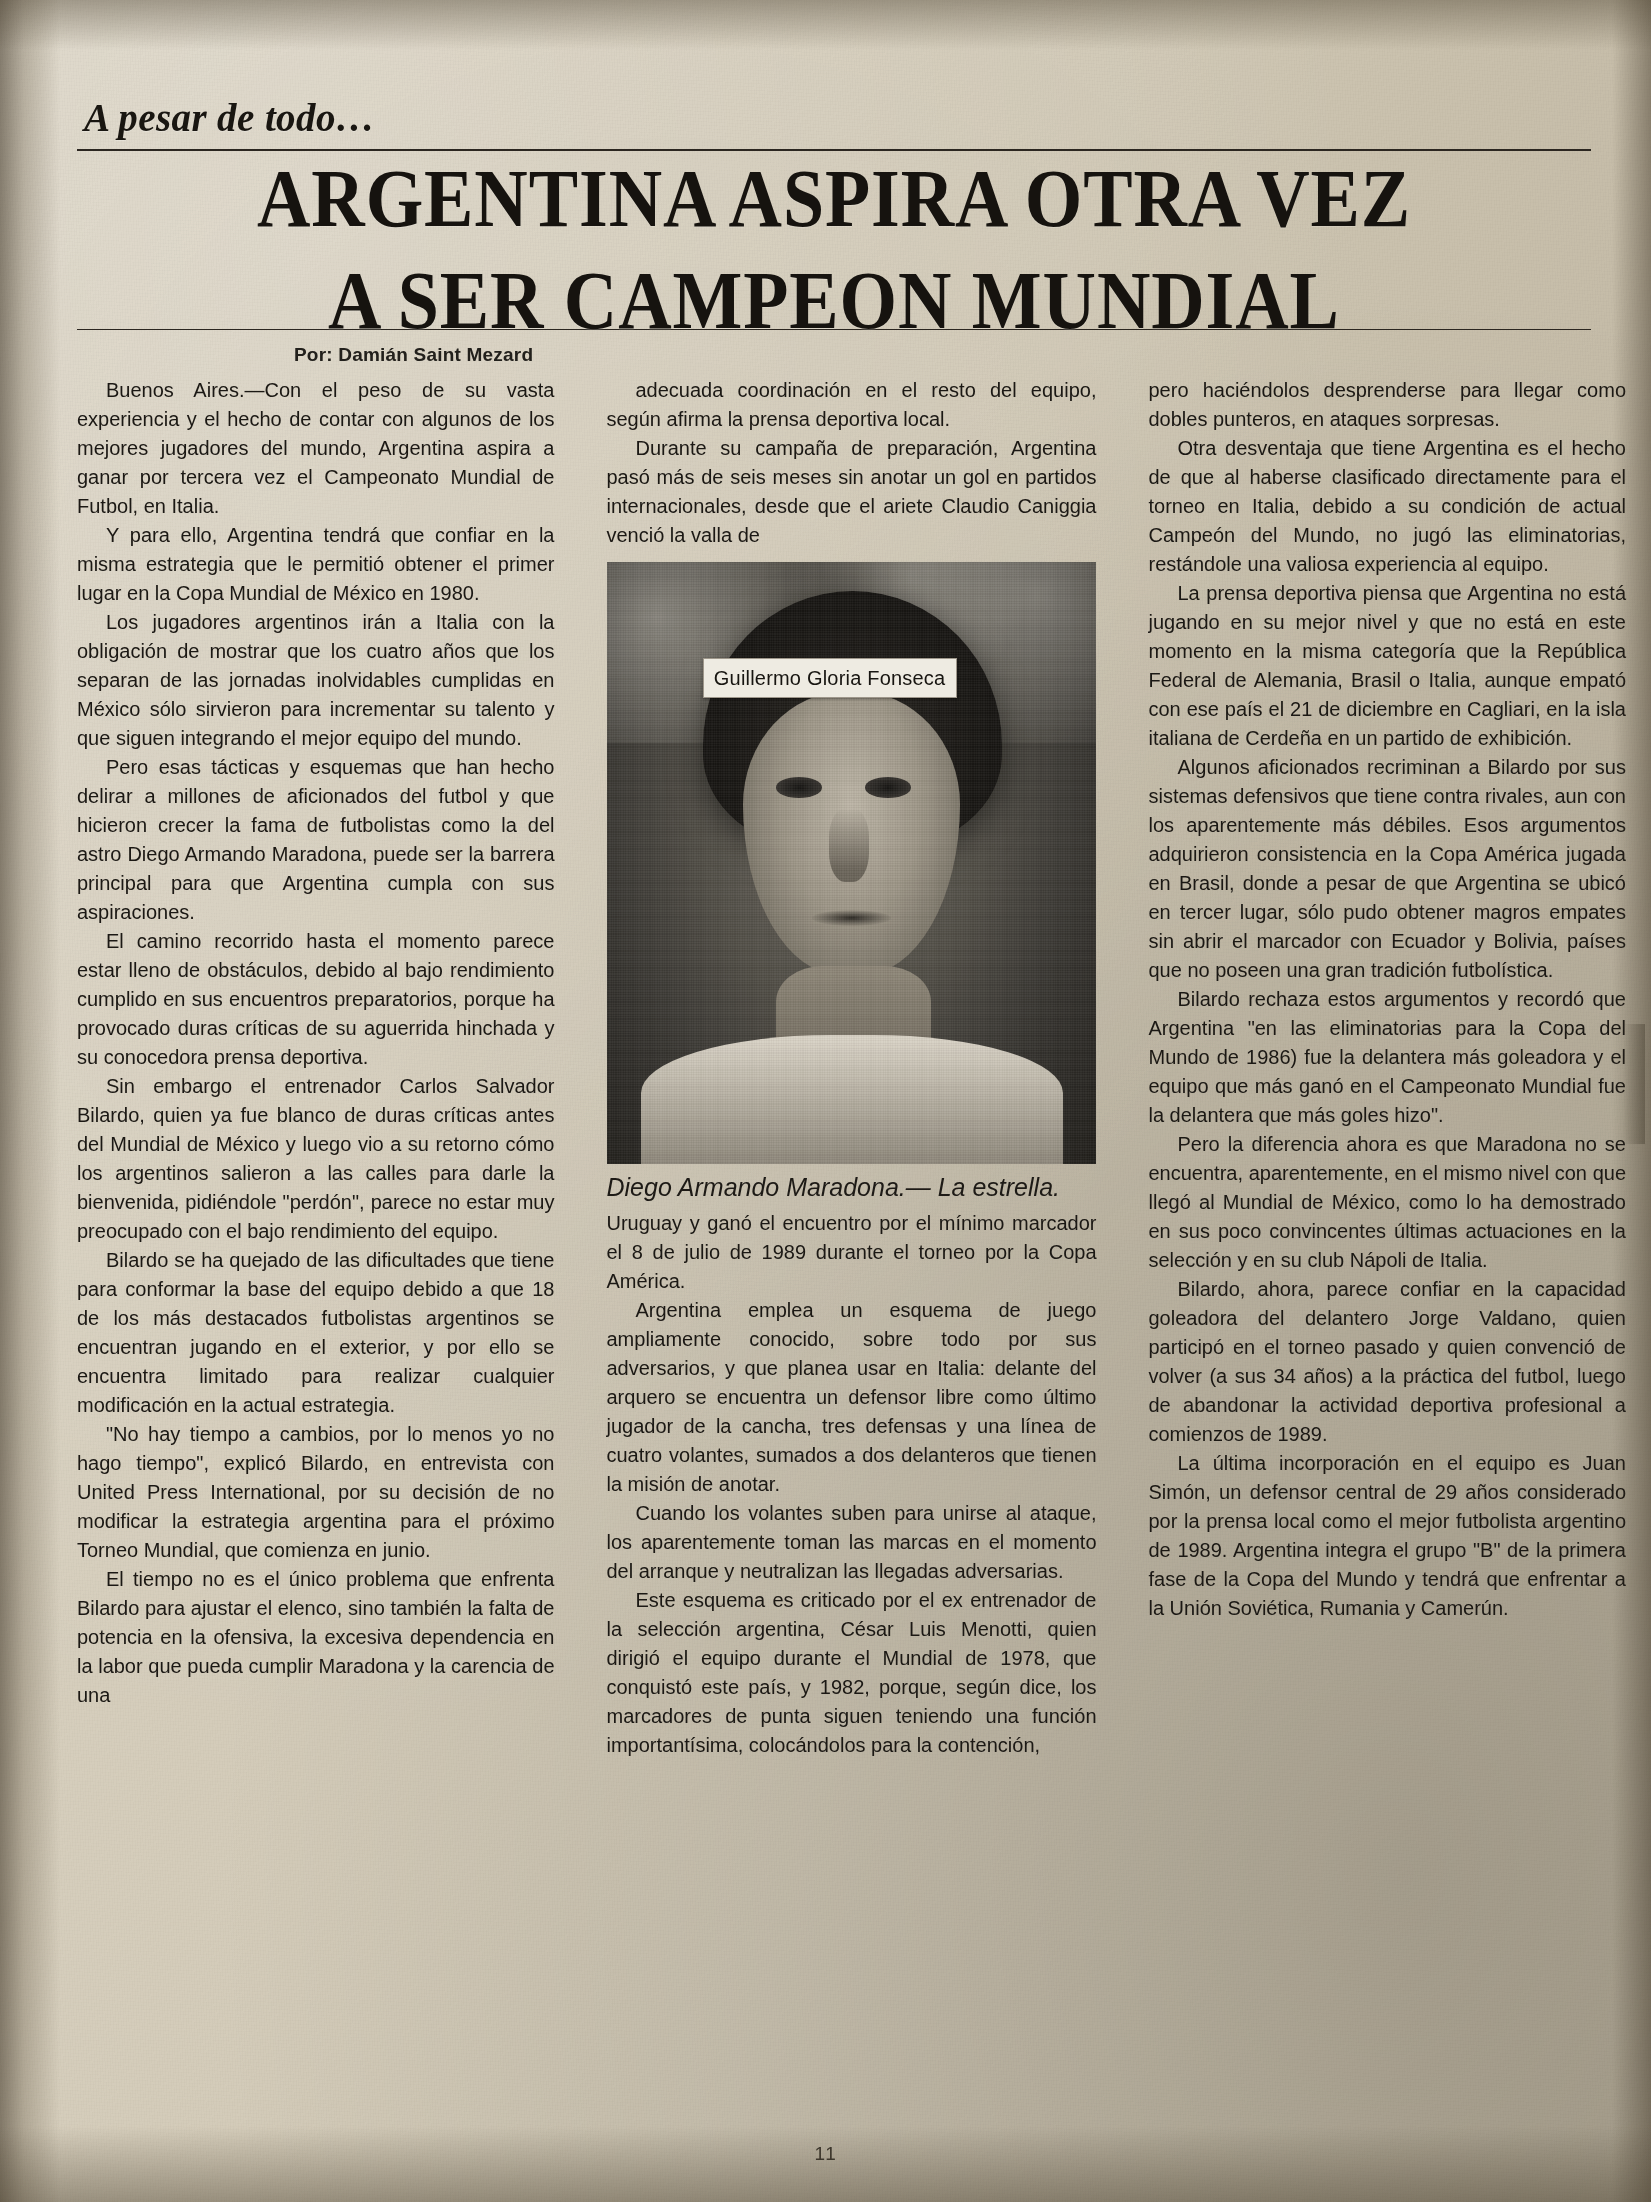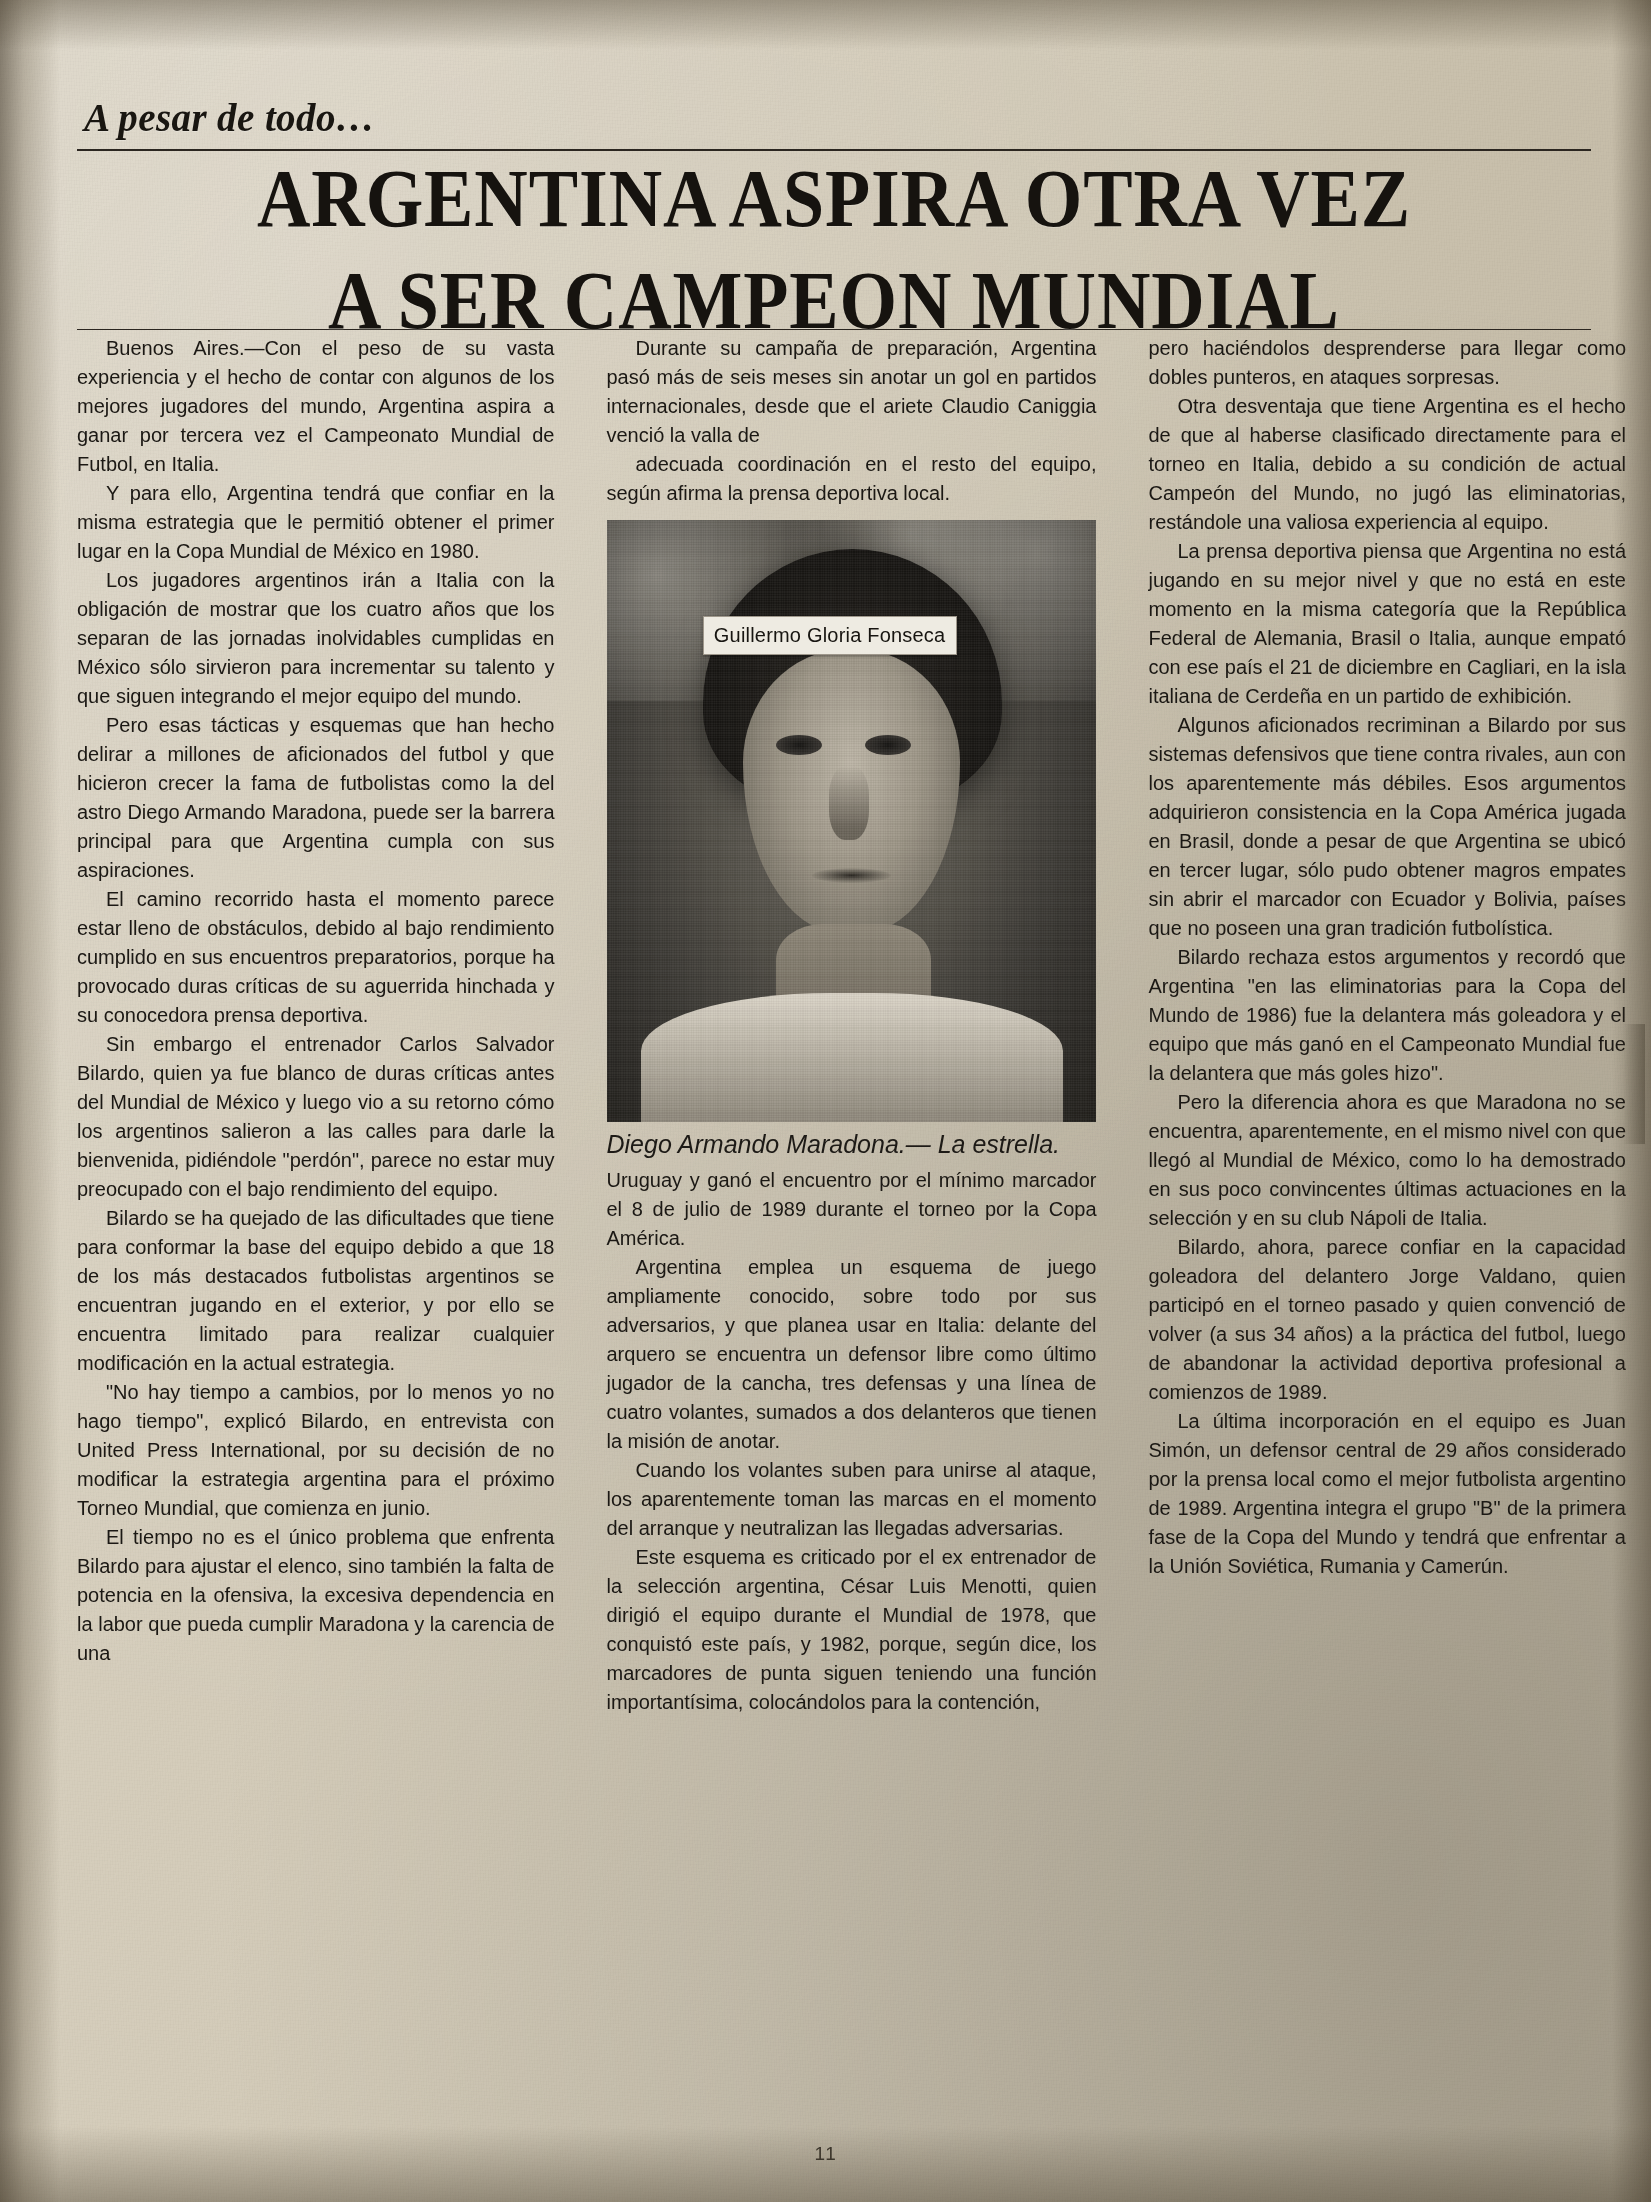--- a/index.html
+++ b/index.html
@@ -282,38 +282,39 @@
 
     <div class="rule"></div>
     <div class="headline-box">
       <div class="headline">
         <span class="l1">ARGENTINA ASPIRA OTRA VEZ</span>
         <span class="l2">A SER CAMPEON MUNDIAL</span>
       </div>
     </div>
     <div class="rule thin"></div>
 
+    <div class="byline">Por: Damián Saint Mezard</div>
 
     <div id="cols">
 
       <div class="col">
         <p>Buenos Aires.—Con el peso de su vasta experiencia y el hecho de contar con algunos de los mejores jugadores del mundo, Argentina aspira a ganar por tercera vez el Campeonato Mundial de Futbol, en Italia.</p>
         <p>Y para ello, Argentina tendrá que confiar en la misma estrategia que le permitió obtener el primer lugar en la Copa Mundial de México en 1980.</p>
         <p>Los jugadores argentinos irán a Italia con la obligación de mostrar que los cuatro años que los separan de las jornadas inolvidables cumplidas en México sólo sirvieron para incrementar su talento y que siguen integrando el mejor equipo del mundo.</p>
         <p>Pero esas tácticas y esquemas que han hecho delirar a millones de aficionados del futbol y que hicieron crecer la fama de futbolistas como la del astro Diego Armando Maradona, puede ser la barrera principal para que Argentina cumpla con sus aspiraciones.</p>
         <p>El camino recorrido hasta el momento parece estar lleno de obstáculos, debido al bajo rendimiento cumplido en sus encuentros preparatorios, porque ha provocado duras críticas de su aguerrida hinchada y su conocedora prensa deportiva.</p>
         <p>Sin embargo el entrenador Carlos Salvador Bilardo, quien ya fue blanco de duras críticas antes del Mundial de México y luego vio a su retorno cómo los argentinos salieron a las calles para darle la bienvenida, pidiéndole "perdón", parece no estar muy preocupado con el bajo rendimiento del equipo.</p>
         <p>Bilardo se ha quejado de las dificultades que tiene para conformar la base del equipo debido a que 18 de los más destacados futbolistas argentinos se encuentran jugando en el exterior, y por ello se encuentra limitado para realizar cualquier modificación en la actual estrategia.</p>
         <p>"No hay tiempo a cambios, por lo menos yo no hago tiempo", explicó Bilardo, en entrevista con United Press International, por su decisión de no modificar la estrategia argentina para el próximo Torneo Mundial, que comienza en junio.</p>
         <p>El tiempo no es el único problema que enfrenta Bilardo para ajustar el elenco, sino también la falta de potencia en la ofensiva, la excesiva dependencia en la labor que pueda cumplir Maradona y la carencia de una</p>
       </div>
 
       <div class="col">
+        <p>adecuada coordinación en el resto del equipo, según afirma la prensa deportiva local.</p>
         <p>Durante su campaña de preparación, Argentina pasó más de seis meses sin anotar un gol en partidos internacionales, desde que el ariete Claudio Caniggia venció la valla de</p>
-        <p>adecuada coordinación en el resto del equipo, según afirma la prensa deportiva local.</p>
 
         <div class="photo-wrap">
           <div class="photo">
             <div class="bg-trees"></div>
             <div class="hair"></div>
             <div class="face"></div>
             <div class="eyeL"></div>
             <div class="eyeR"></div>
             <div class="nose"></div>
             <div class="mouth"></div>

